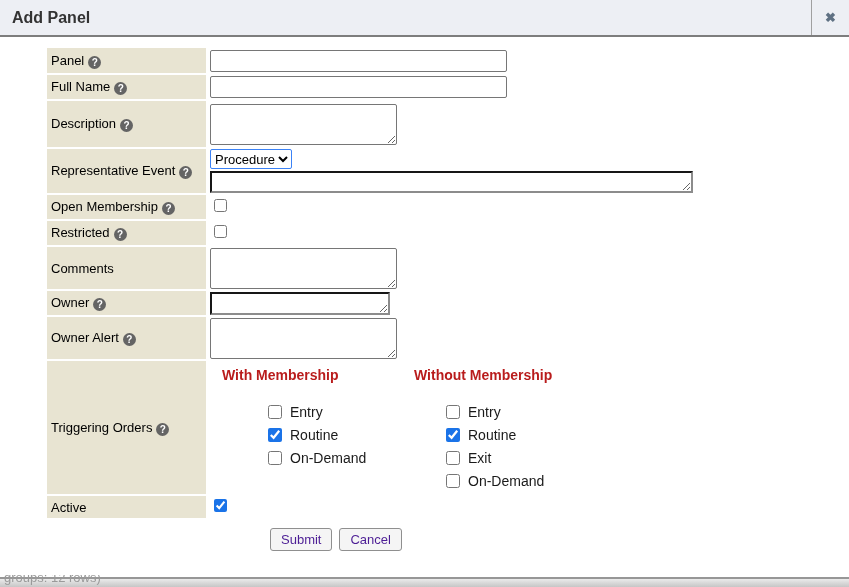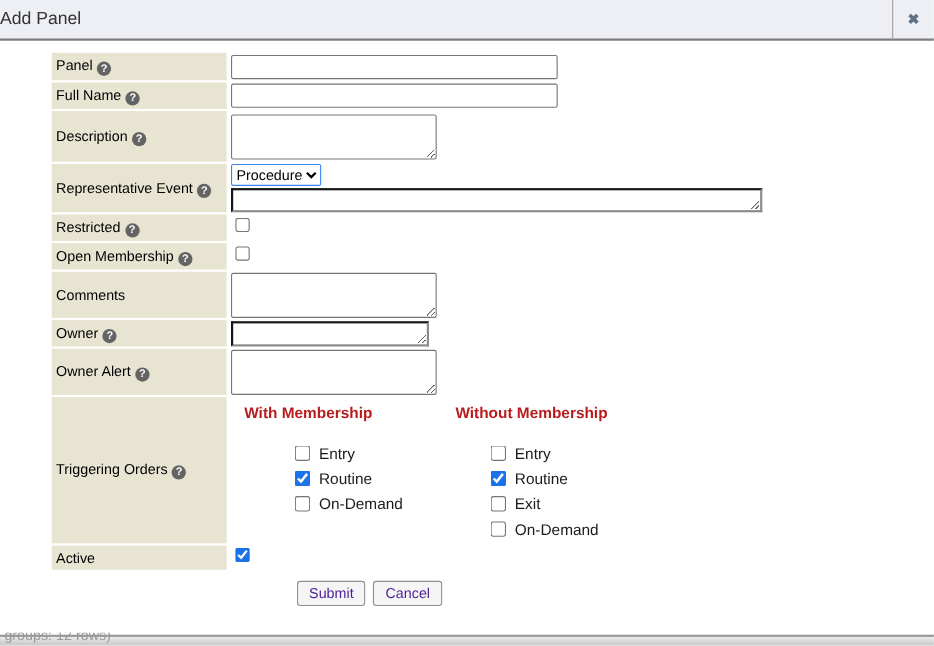--- a/index.html
+++ b/index.html
@@ -33,21 +33,22 @@
     z-index: 2;
   }
   .dialog-header {
     height: 37px;
     background: #edeff4;
     border-bottom: 2px solid #7d7d7d;
     display: flex; align-items: stretch;
   }
   .dialog-title {
     flex: 1;
-    font-size: 16px; font-weight: normal; color: #333333;
+    font-size: 16px; font-weight: bold; color: #333333;
+    padding-left: 12px;
     display: flex; align-items: center;
   }
   .close-btn {
     width: 38px;
     border-left: 1px solid #a0a0a0;
     display: flex; align-items: center; justify-content: center;
     color: #5f7183; font-size: 13px; font-weight: bold;
     cursor: pointer;
   }
 
@@ -203,30 +204,30 @@
         <td class="val">
           <select class="proc">
             <option>Procedure</option>
           </select>
           <textarea class="dark rep-input" style=""></textarea>
         </td>
       </tr>
 
       <tr class="h24">
         <td class="lbl">
+          <span>Open Membership</span><span class="help">?</span>
+        </td>
+        <td class="val">
+          <input type="checkbox" style="">
+        </td>
+      </tr>
+
+      <tr class="h24">
+        <td class="lbl">
           <span>Restricted</span><span class="help">?</span>
-        </td>
-        <td class="val">
-          <input type="checkbox" style="">
-        </td>
-      </tr>
-
-      <tr class="h24">
-        <td class="lbl">
-          <span>Open Membership</span><span class="help">?</span>
         </td>
         <td class="val">
           <input type="checkbox" style="">
         </td>
       </tr>
 
       <tr class="h42">
         <td class="lbl">
           <span>Comments</span>
         </td>

